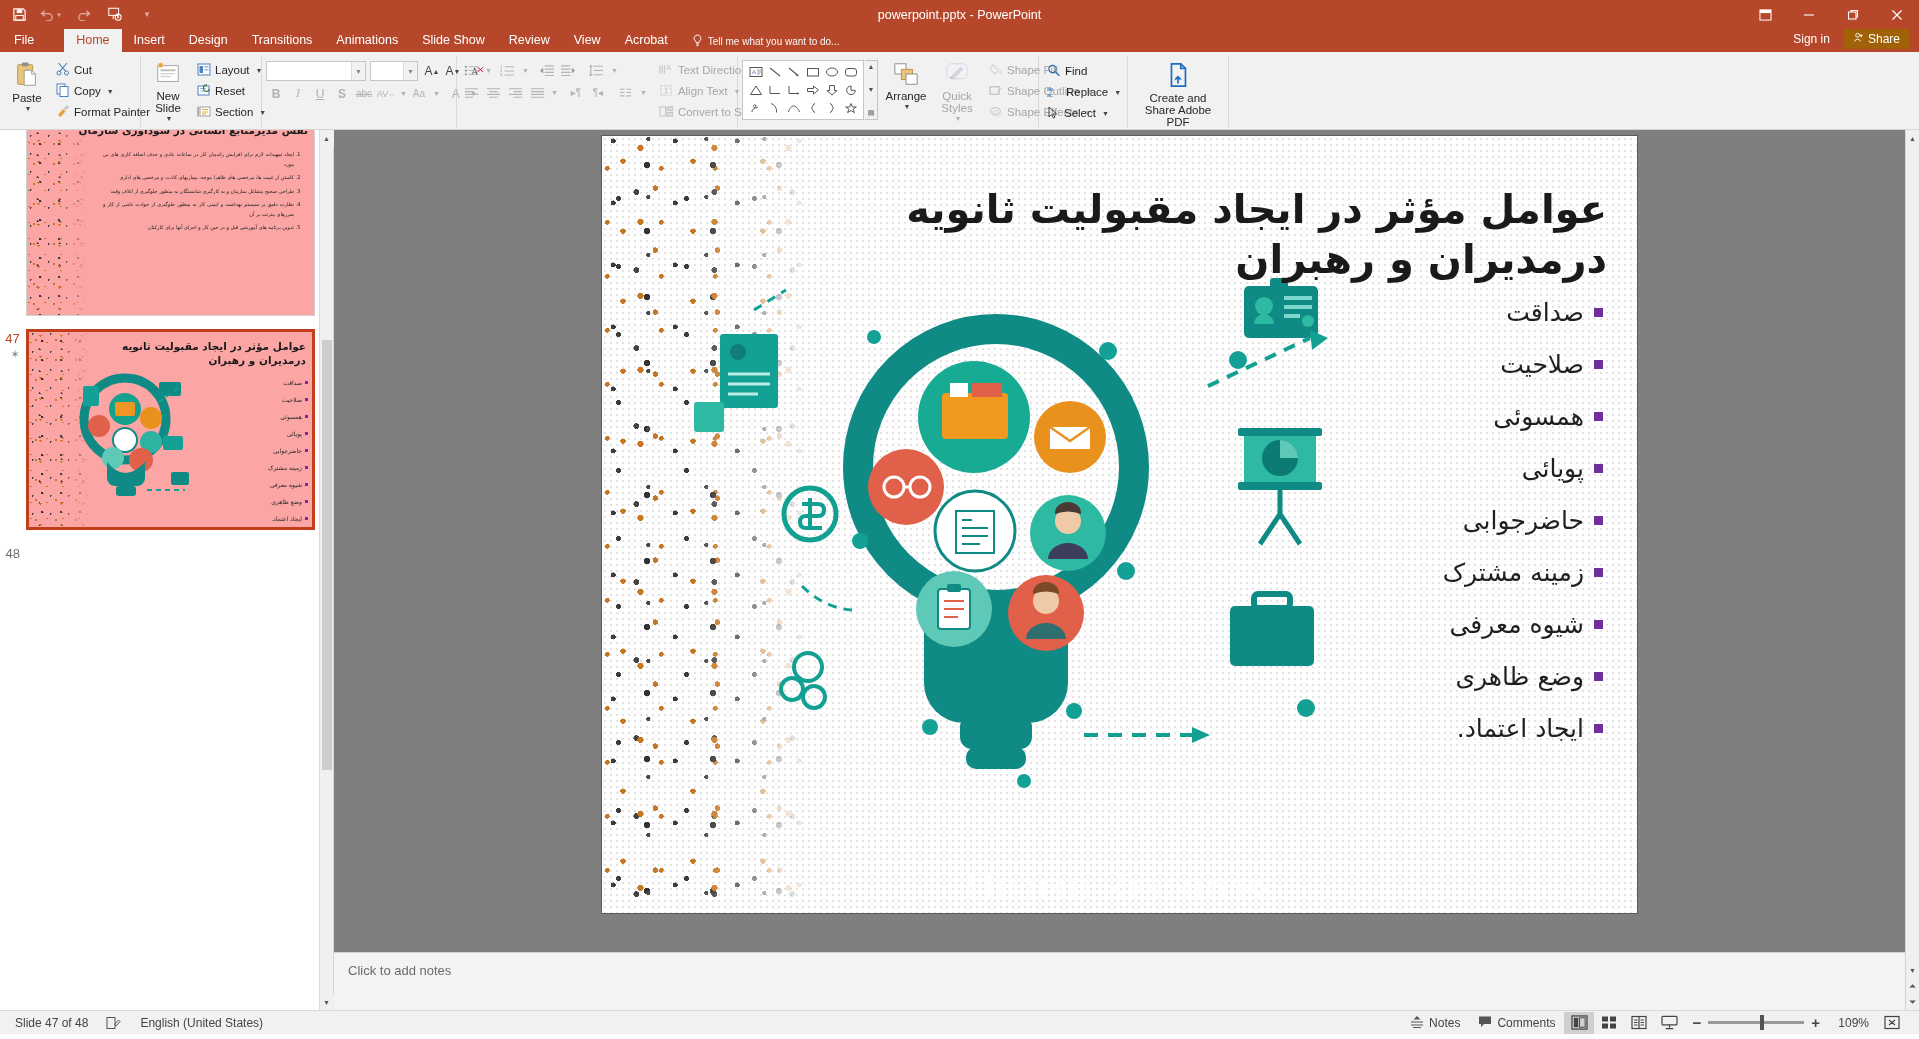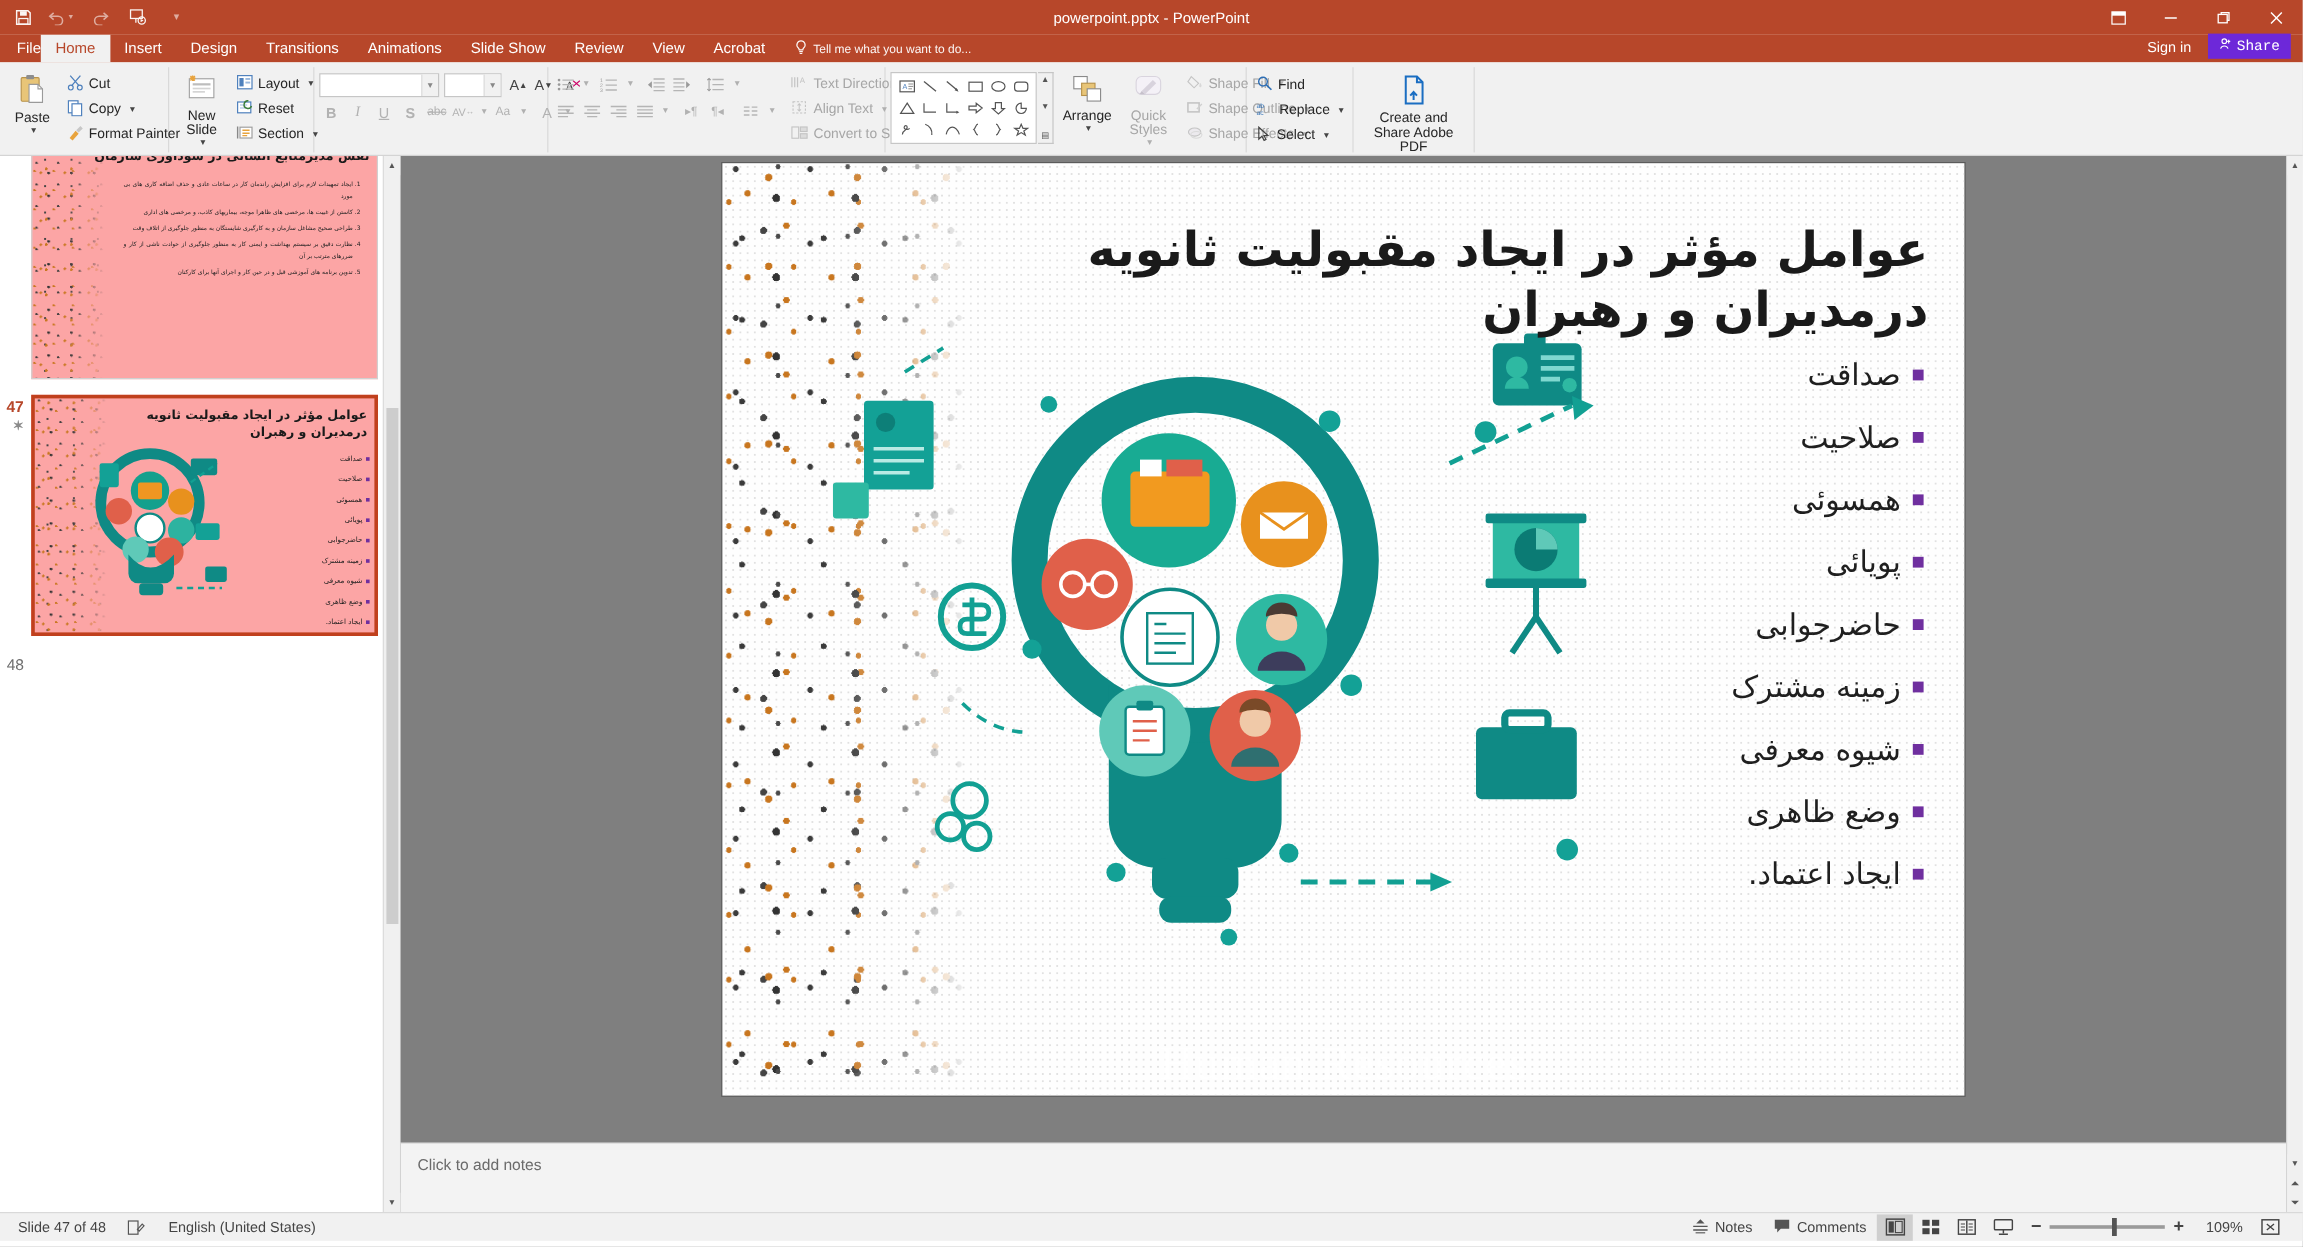--- a/index.html
+++ b/index.html
@@ -32,30 +32,30 @@
     color:#fff; font-size:13px;
   }
 
   
   .tabbar { height:23px; background:#b7472a; display:flex; align-items:flex-end; position:relative; }
   .tab {
     color:#fff; font-size:12.5px; padding:2px 12px 4px; height:23px;
     display:flex; align-items:center; white-space:nowrap;
   }
   .tab.active { background:#f1f1f1; color:#b7472a; }
-  .tab:first-child { padding-left:14px; padding-right:0; }
+  .tab:first-child { padding-left:14px; padding-right:30px; }
   .tellme {
     display:flex; align-items:center; gap:5px; color:#fff; font-size:10px;
     margin-left:12px; opacity:.95; padding-bottom:3px;
   }
   .rightacct {
     margin-left:auto; display:flex; align-items:center; gap:14px;
     color:#fff; font-size:12px; padding-right:10px; padding-bottom:3px;
   }
-  .share-btn { display:flex; align-items:center; gap:4px; background:#6d28d9; padding:3px 9px;font-family:Liberation Mono, monospace; }
+  .share-btn { display:flex; align-items:center; gap:4px; background:#a16207; padding:3px 9px; }
 
   
   .ribbon {
     height:78px; background:#f1f1f1; display:flex; align-items:stretch;
     border-bottom:1px solid #d4d4d4; position:relative;
   }
   .grp { display:flex; flex-direction:column; position:relative; padding:3px 4px 0 4px; }
   .grp-body { display:flex; align-items:flex-start; flex:1; gap:2px; padding-top:2px; }
   .grp-label {
     height:17px; font-size:11px; color:#555; text-align:center; line-height:17px;
@@ -111,21 +111,21 @@
     width:334px; background:#fff; position:relative; display:flex;
     border-right:1px solid #d4d4d4;
   }
   .thumblist { flex:1; padding:4px 0 0 0; overflow:hidden; position:relative; }
   .thumb-row { display:flex; align-items:flex-start; padding:3px 4px 5px 4px; }
   .thumb-num {
     width:22px; text-align:right; padding-right:6px; font-size:13px; color:#6e6e6e;
     display:flex; flex-direction:column; align-items:flex-end; gap:2px; padding-top:2px;
   }
   .thumb-num .star { font-size:11px; color:#8a8a8a; }
-  .thumb-num.sel { color:#b7472a;font-weight:bold; }
+  .thumb-num.sel { color:#b7472a; }
   .thumb {
     width:293px; height:201px; background:#fca5a5; border:1px solid #d0d0d0; position:relative;
     overflow:hidden;
   }
   .thumb.selected { border:3px solid #c0401d; }
 
   .thumbscroll {
     width:14px; background:#f0f0f0; border-left:1px solid #dcdcdc;
     display:flex; flex-direction:column; align-items:center; position:relative;
   }

